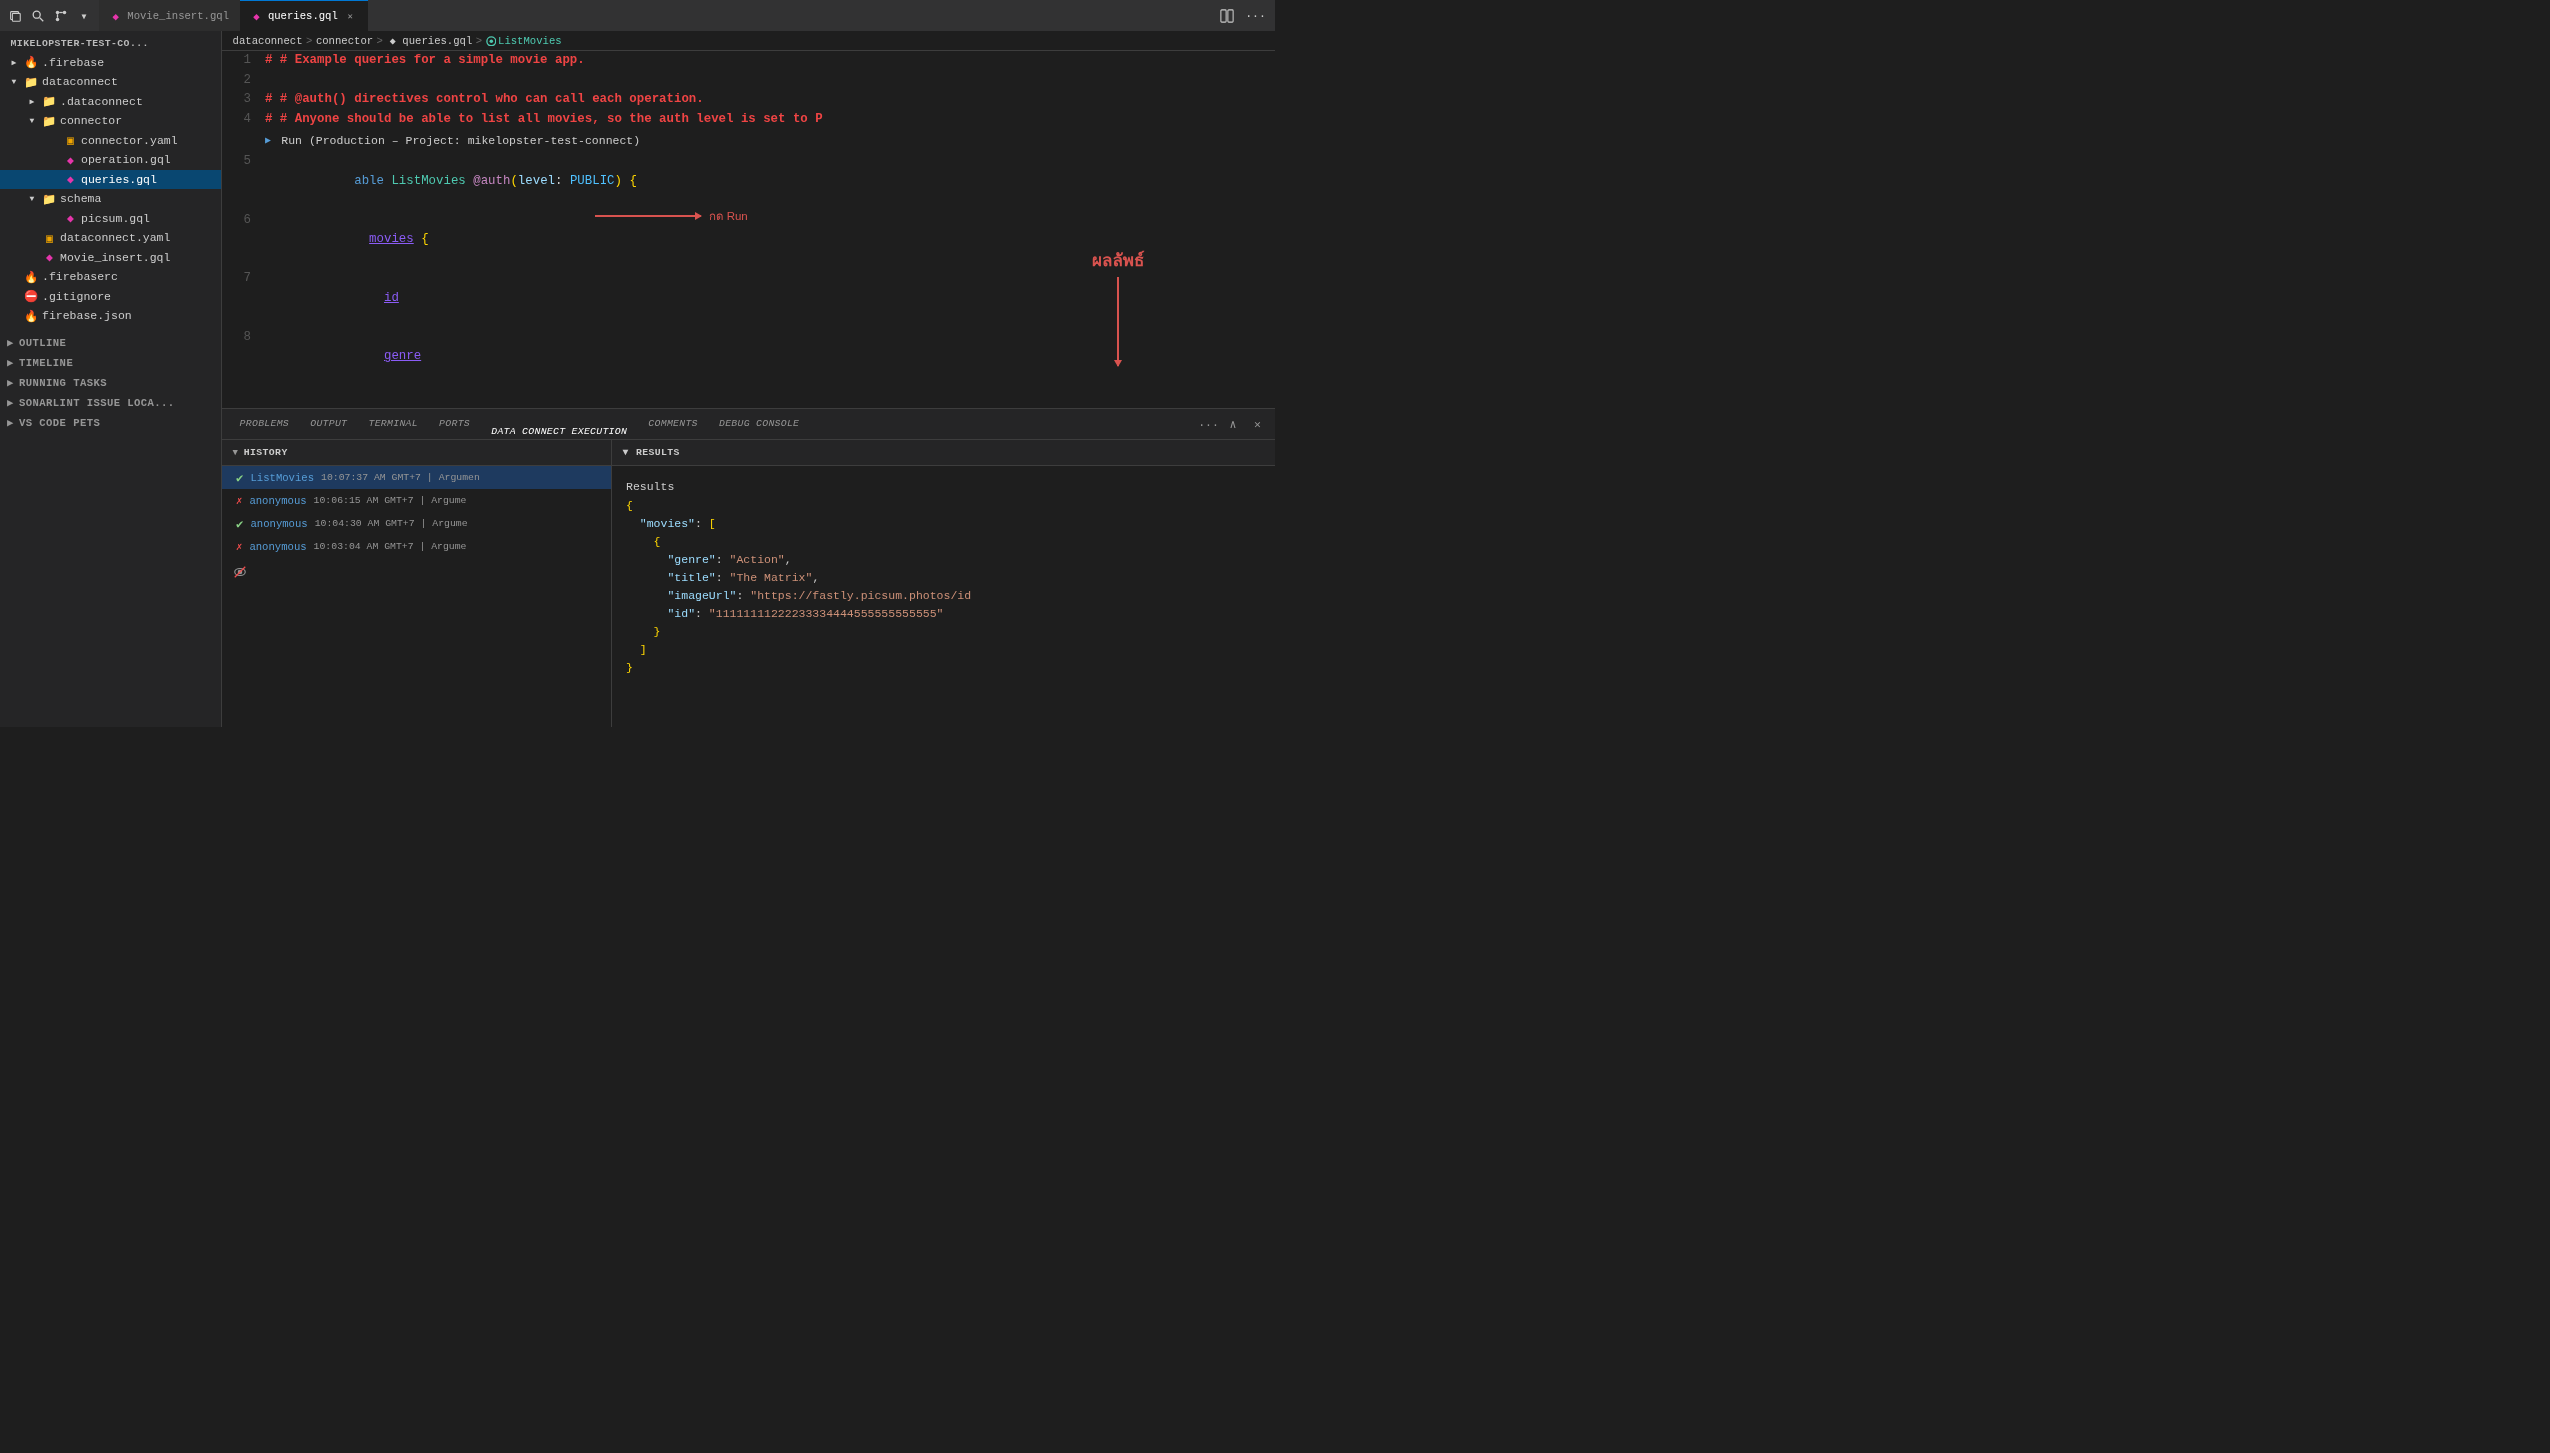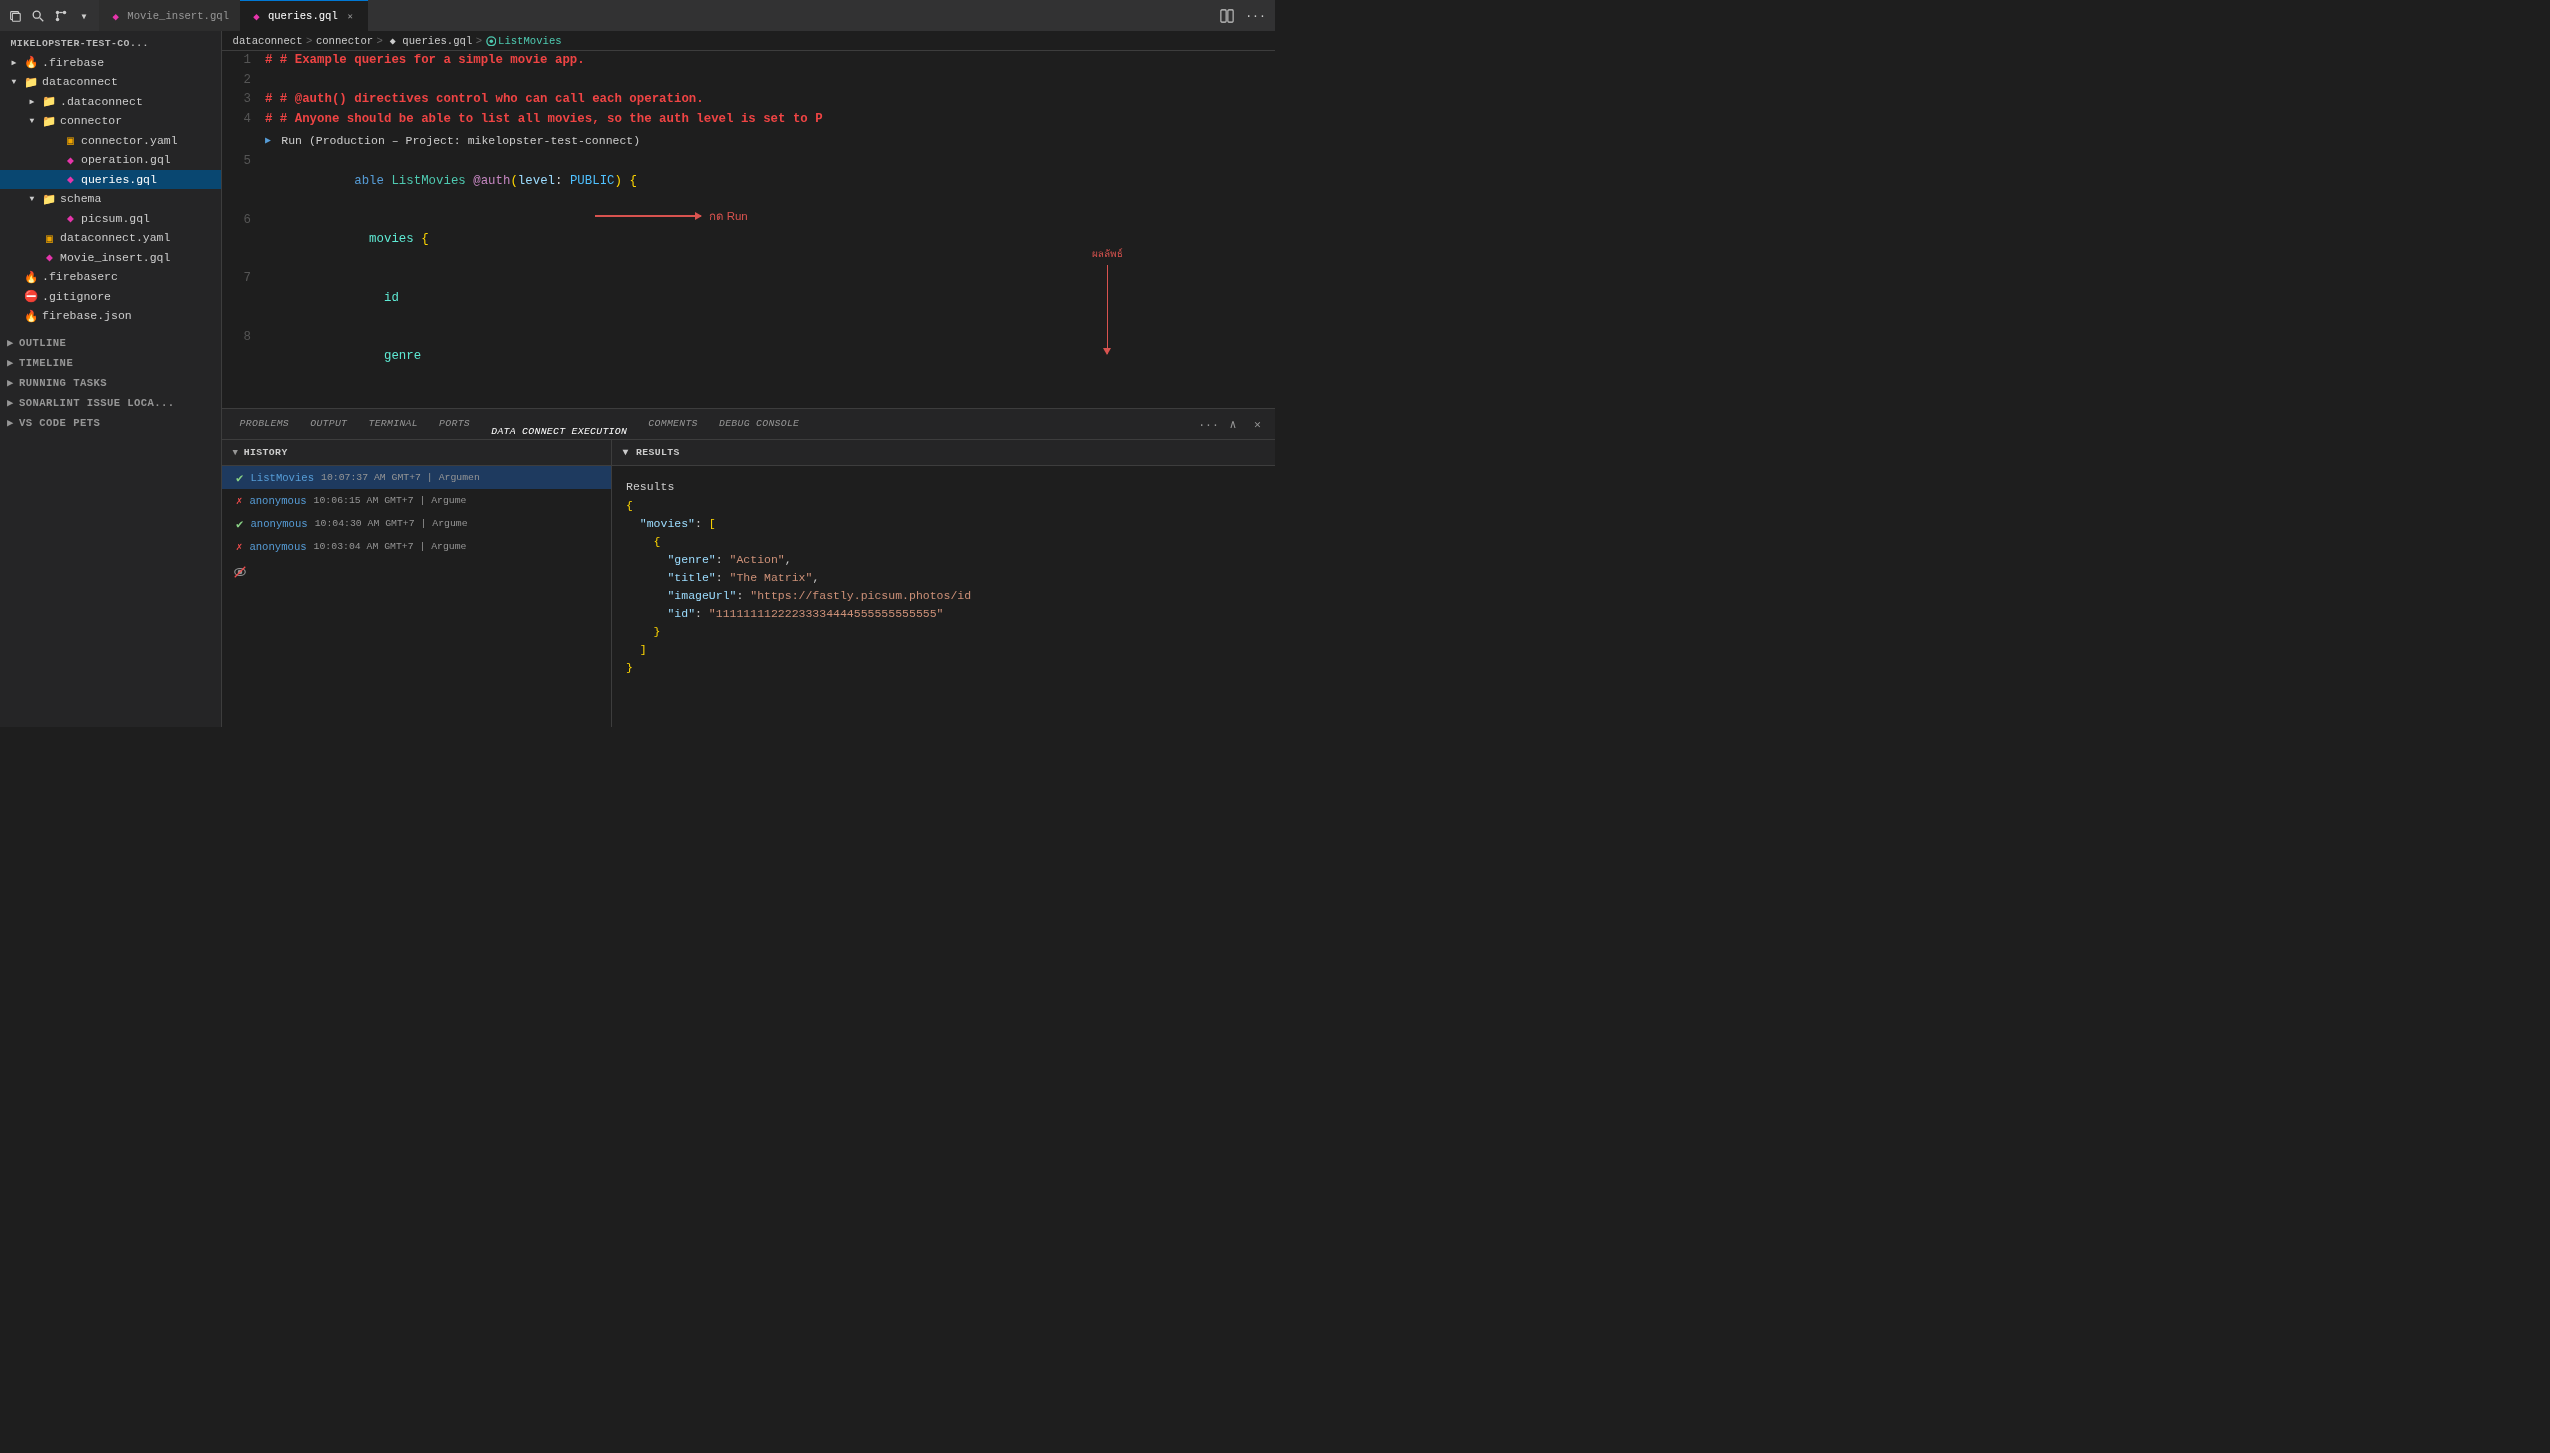--- a/index.html
+++ b/index.html
@@ -190,21 +190,21 @@
       flex: 1;
       color: #cccccc;
     }
     
     .kw-comment { color: #ef4444; font-weight: bold; }
     .kw-query { color: #569cd6; }
     .kw-type { color: #4ec9b0; }
     .kw-directive { color: #c586c0; }
     .kw-param { color: #9cdcfe; }
     .kw-enum { color: #4fc1ff; }
-    .kw-field { color: #5eead4; }
+    .kw-field { color: #8b5cf6; text-decoration: underline; }
     .kw-brace { color: #ffd700; }
     .kw-paren { color: #ffd700; }
     .run-btn {
       display: inline-flex;
       align-items: center;
       gap: 3.5px;
       color: #cccccc;
       font-size: 11.5px;
       cursor: pointer;
     }
@@ -402,22 +402,23 @@
       left: 870px;
       display: flex;
       flex-direction: column;
       align-items: center;
       pointer-events: none;
       z-index: 10;
     }
     .ann-text-th {
       color: #d9534f;
       font-family: sans-serif;
-      font-size: 10px;
+      font-size: 17px;
       margin-bottom: 4px;
+      font-weight: bold;
     }
     .ann-arrow-down {
       width: 1.8px;
       height: 89px;
       background: #d9534f;
       position: relative;
     }
     .ann-arrow-down::after {
       content: '';
       position: absolute;

